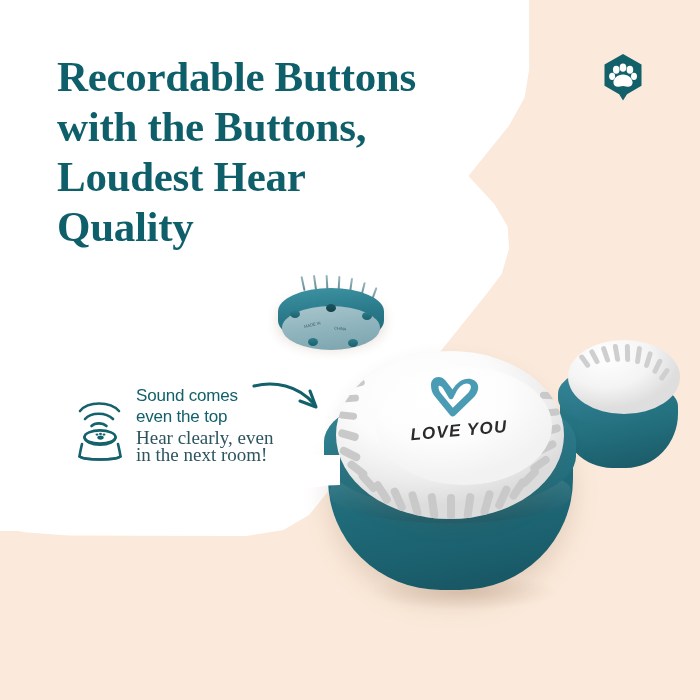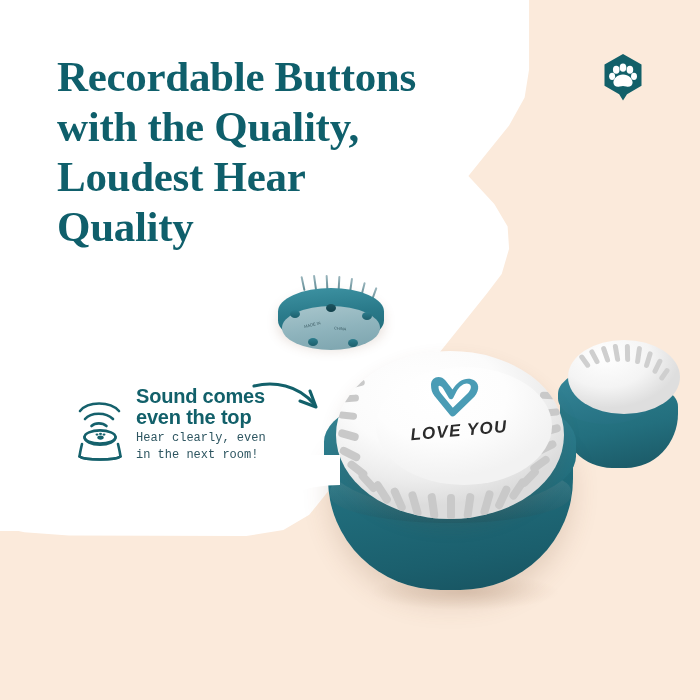--- a/index.html
+++ b/index.html
@@ -38,28 +38,28 @@
 
   
   .logo{position:absolute;left:600px;top:52px;width:46px;height:50px;}
 
   
   .feature{position:absolute;left:74px;top:386px;width:190px;}
   .feature-icon{position:absolute;left:0px;top:6px;width:54px;height:72px;}
   .feature-text{position:absolute;left:62px;top:0px;width:130px;}
   .feature-title{
     font-family:"Liberation Sans",sans-serif;
-    font-weight:bold;font-size:20px;line-height:20.5px;
+    font-weight:normal;font-size:17px;line-height:20.5px;
     color:#12606a;letter-spacing:-0.2px;
   }
   .feature-title .ft-line{display:block;white-space:nowrap;}
   .feature-sub{
     margin-top:3px;
-    font-family:Liberation Mono, monospace;
-    font-size:12px;line-height:16.5px;color:#2d5560;
+    font-family:Liberation Serif, serif;
+    font-size:19px;line-height:16.5px;color:#2d5560;
   }
   .feature-sub .fs-line{display:block;white-space:nowrap;}
 
   .arrow{position:absolute;left:252px;top:372px;width:90px;height:56px;}
 
   
   .product{position:absolute;left:0;top:0;width:700px;height:700px;pointer-events:none;}
 
   
   .main-btn{position:absolute;left:318px;top:345px;width:265px;height:265px;}
@@ -157,21 +157,21 @@
 </head>
 <body>
 
 <div id="stage">
 
   <div class="bg-cream"></div>
   <div class="bg-white"></div>
 
   <div class="headline">
     <span class="hl-line">Recordable Buttons</span>
-    <span class="hl-line">with the Quality,</span>
+    <span class="hl-line">with the Buttons,</span>
     <span class="hl-line">Loudest Hear</span>
     <span class="hl-line">Quality</span>
   </div>
 
   <div class="logo">
     <svg viewBox="0 0 46 50" width="46" height="50">
       <path d="M23 2 L41.5 12.6 L41.5 33.8 L27 42.2 L23 48.5 L19.2 42.2 L4.5 33.8 L4.5 12.6 Z" fill="#126069"></path>
       <ellipse cx="16.2" cy="17.8" rx="3.3" ry="4.0" fill="#ffffff"></ellipse>
       <ellipse cx="23.0" cy="15.6" rx="3.3" ry="4.2" fill="#ffffff"></ellipse>
       <ellipse cx="29.9" cy="17.8" rx="3.3" ry="4.0" fill="#ffffff"></ellipse>

